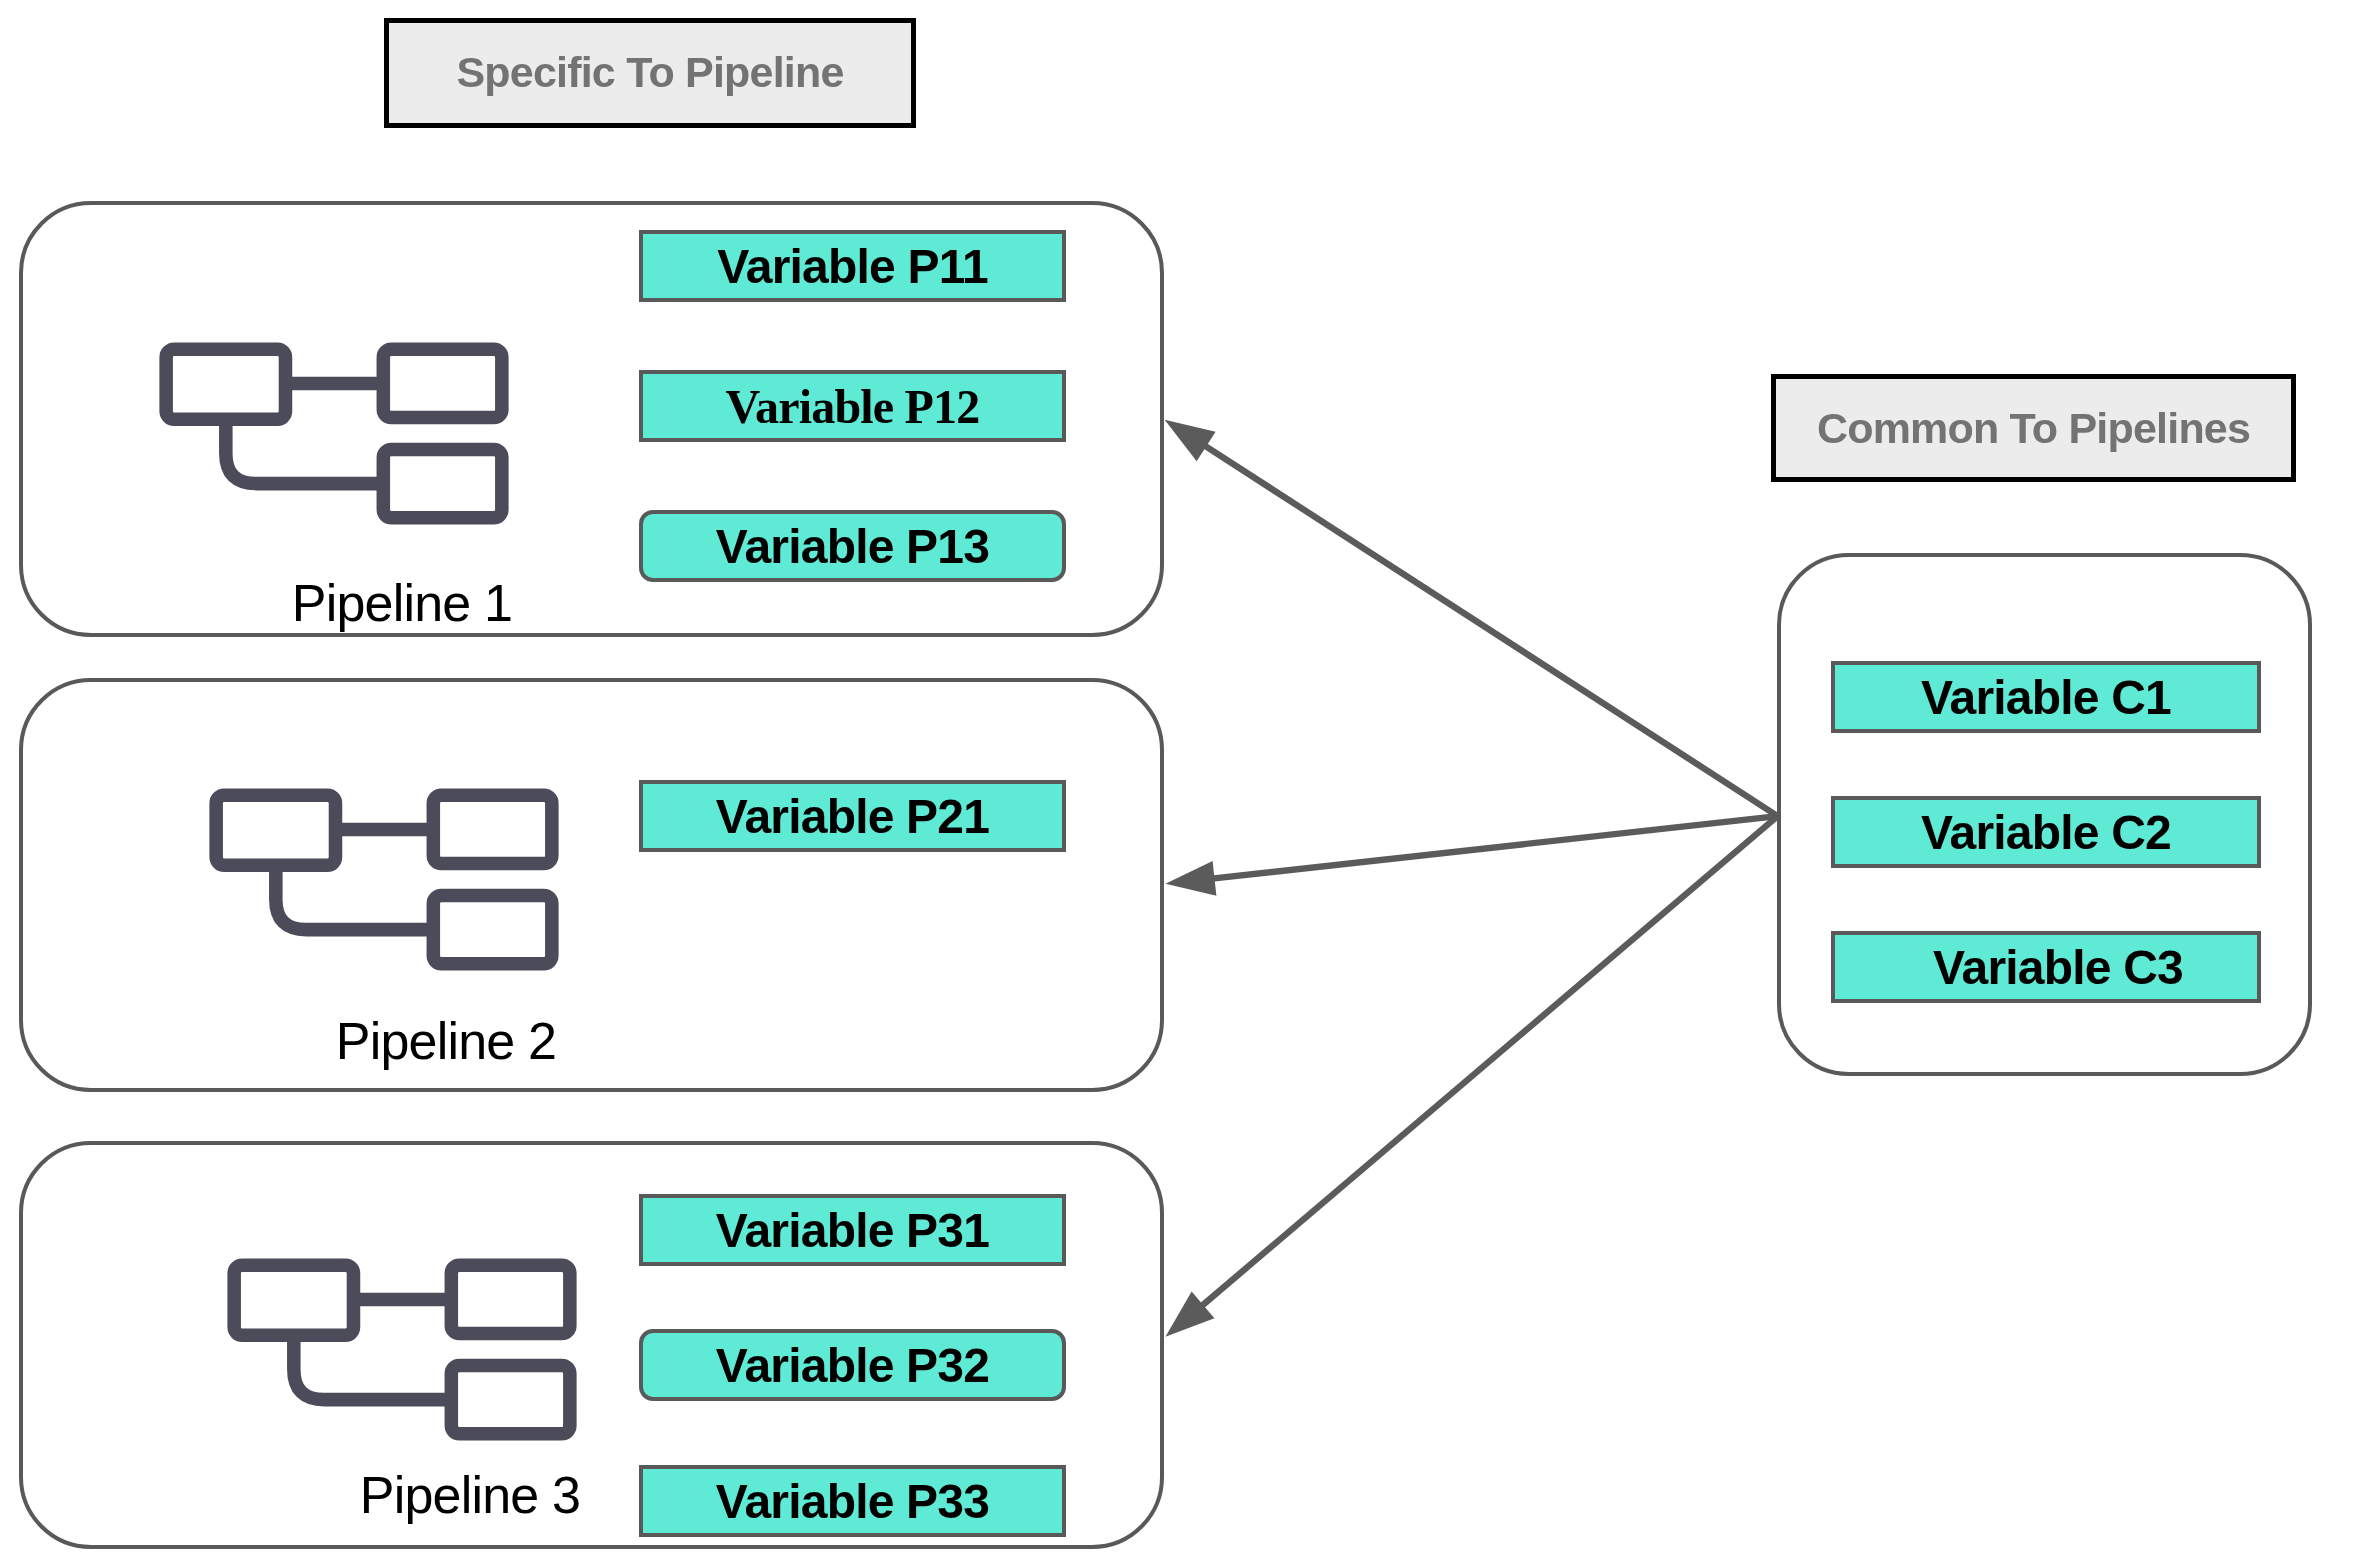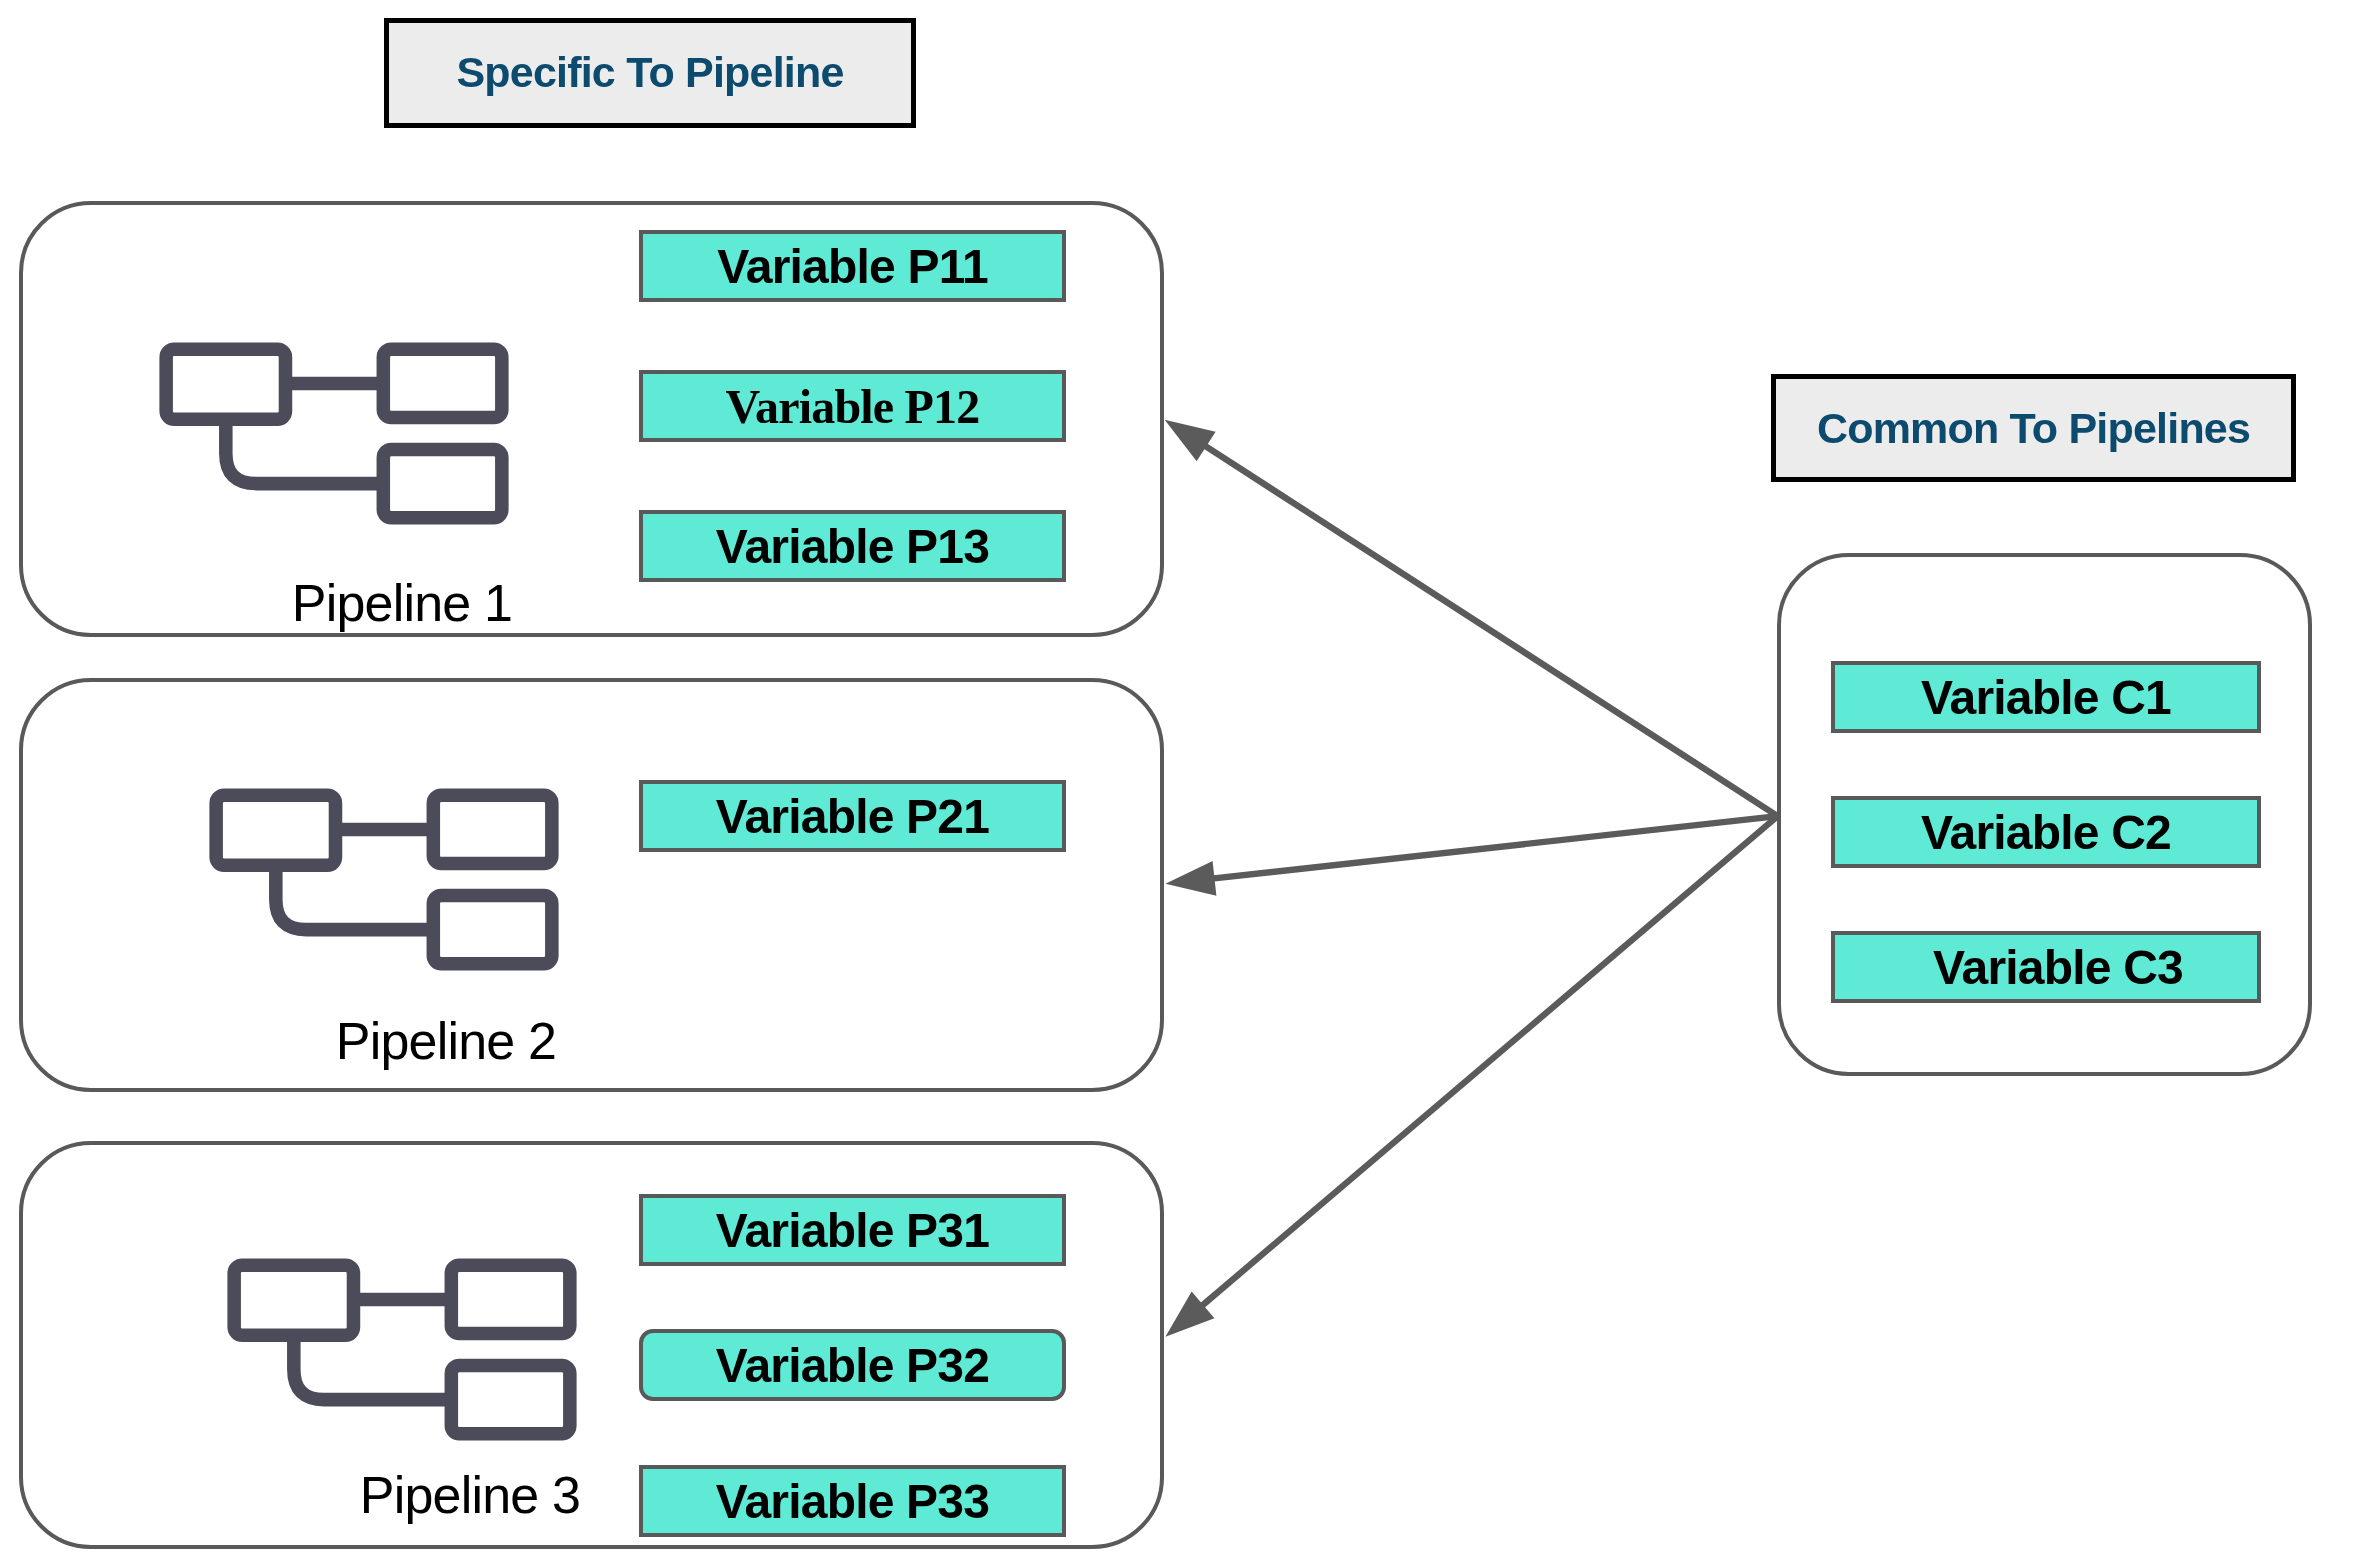--- a/index.html
+++ b/index.html
@@ -15,21 +15,21 @@
   .title-box {
     position: absolute;
     background: #ececec;
     border: 5.6px solid #000000;
     display: flex;
     align-items: center;
     justify-content: center;
     font-weight: bold;
     font-size: 43px;
     letter-spacing: -0.8px;
-    color: #0c4a6e;
+    color: #737373;
     box-sizing: border-box;
   }
   .container-box {
     position: absolute;
     background: #ffffff;
     border: 4.8px solid #595959;
     border-radius: 72px;
     box-sizing: border-box;
   }
   .var-box {
@@ -102,21 +102,21 @@
       </g>
     </svg>
   </div>
   <div class="pipe-label" style="left:402px; top:603px;">Pipeline 1</div>
   <div class="var-box" style="left:639px; top:230px;">
     <span>Variable P11</span>
   </div>
   <div class="var-box" style="left:639px; top:370px;font-family:Liberation Serif, serif;">
     <span>Variable P12</span>
   </div>
-  <div class="var-box" style="left:639px; top:510px;">
+  <div class="var-box" style="left:639px; top:510px;border-radius:14px;">
     <span>Variable P13</span>
   </div>
 
   <div class="container-box" style="left:19px; top:678px; width:1145px; height:414px;"></div>
   <div class="icon-wrap" style="left:209px; top:788px;">
     <svg width="350" height="183" viewBox="0 0 440 230">
       <g fill="#ffffff" stroke="#4b4b59" stroke-width="17">
         <line x1="158" y1="52" x2="282" y2="52"></line>
         <path d="M 84 96 L 84 140 Q 84 178 122 178 L 282 178" fill="none"></path>
         <rect x="9" y="9" width="150" height="88" rx="10"></rect>

